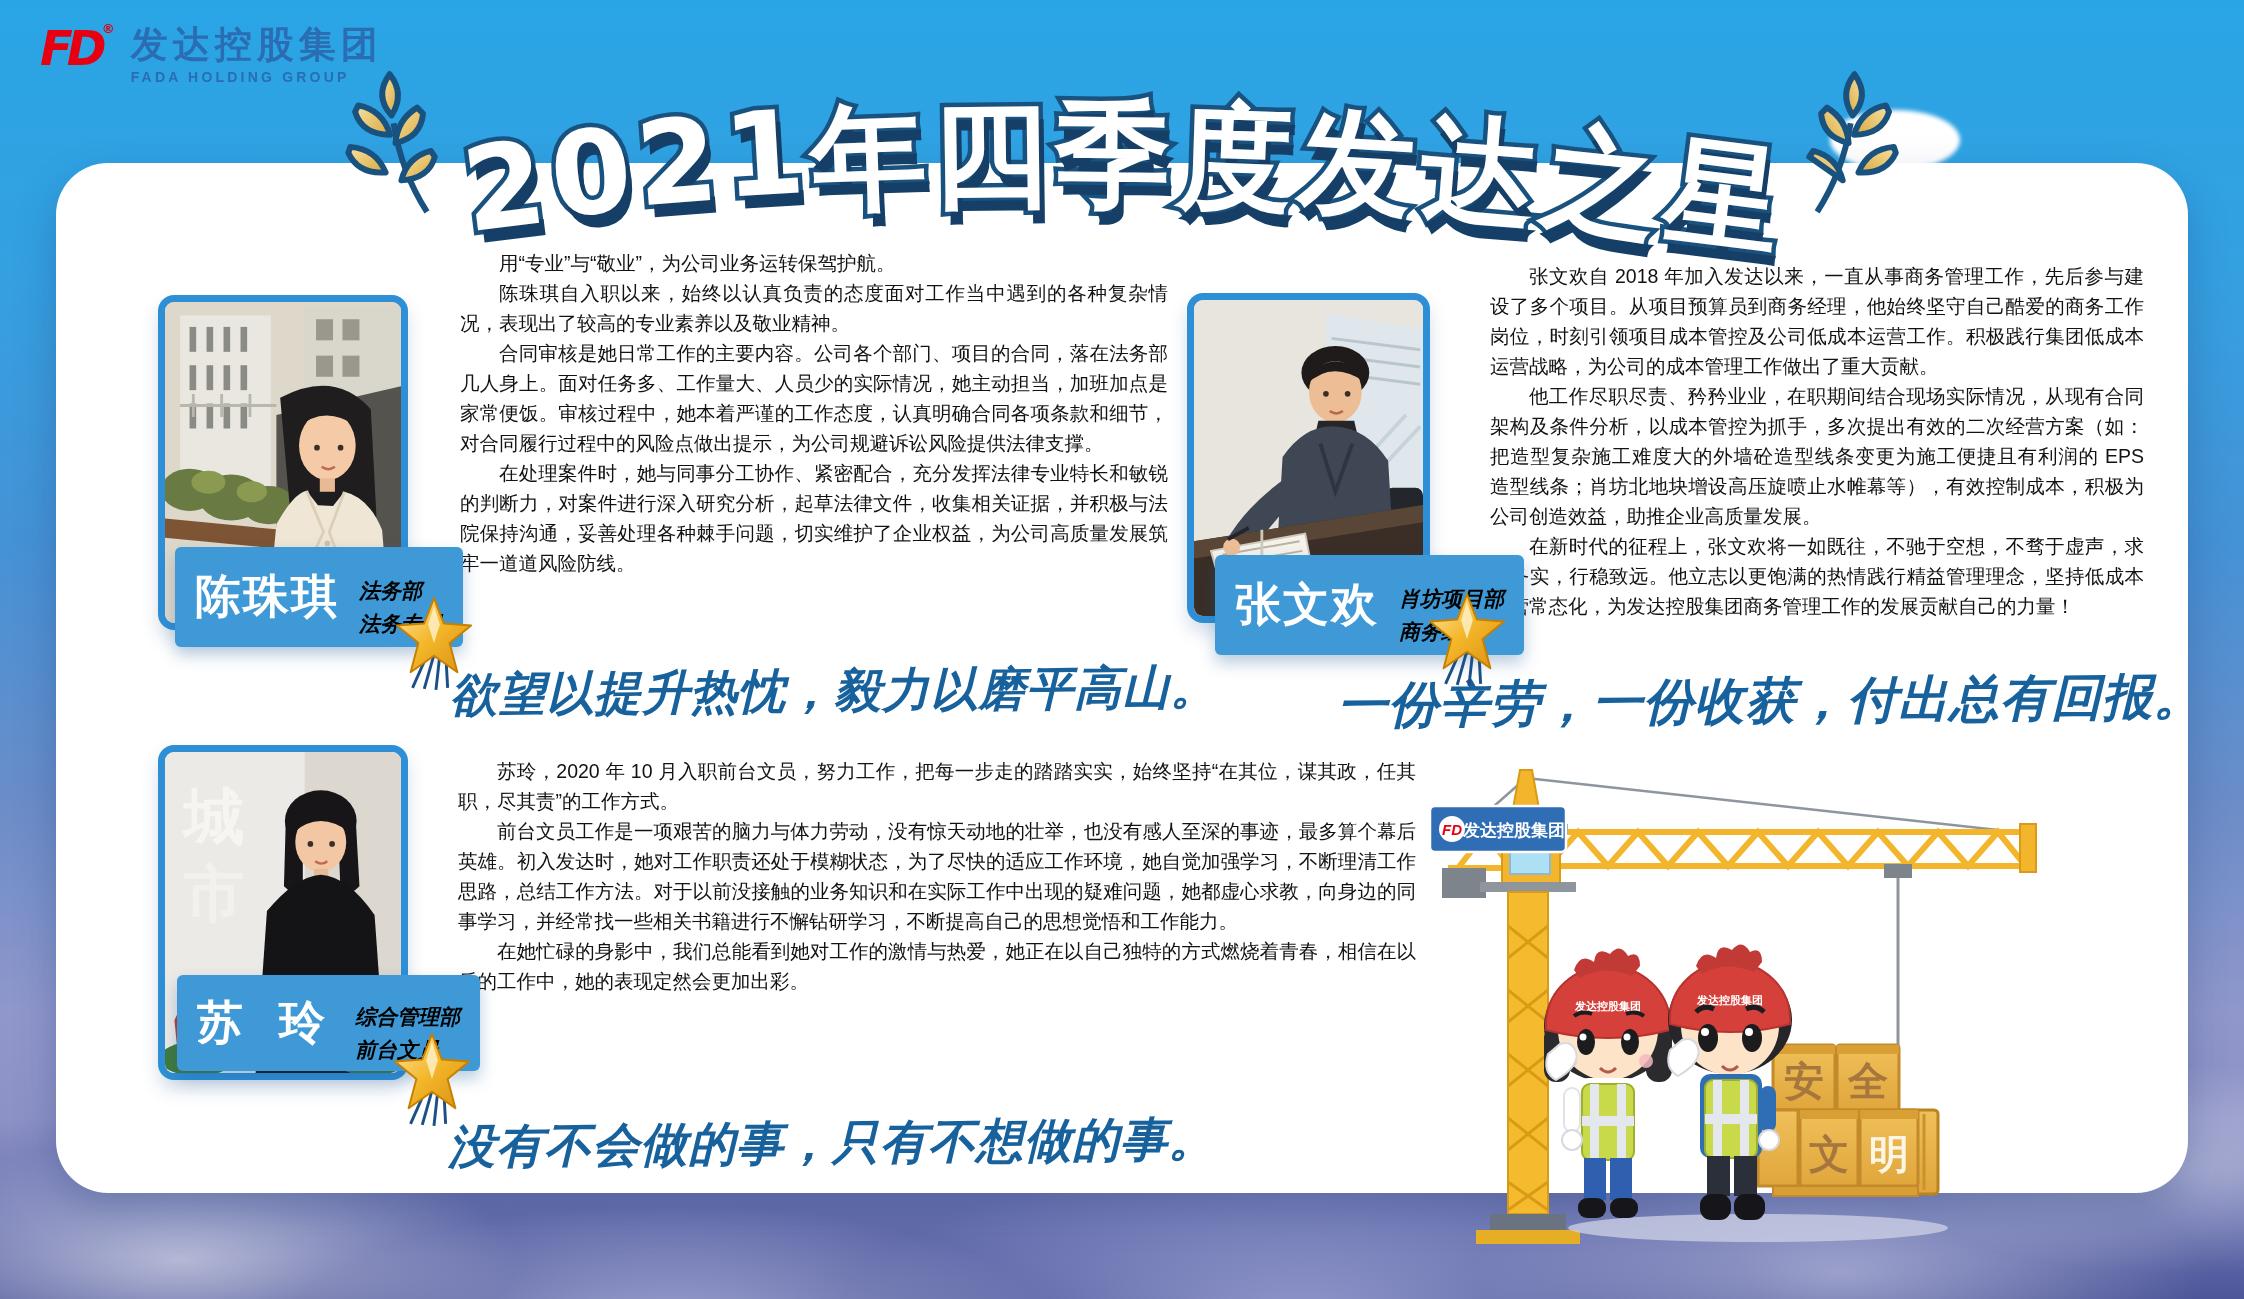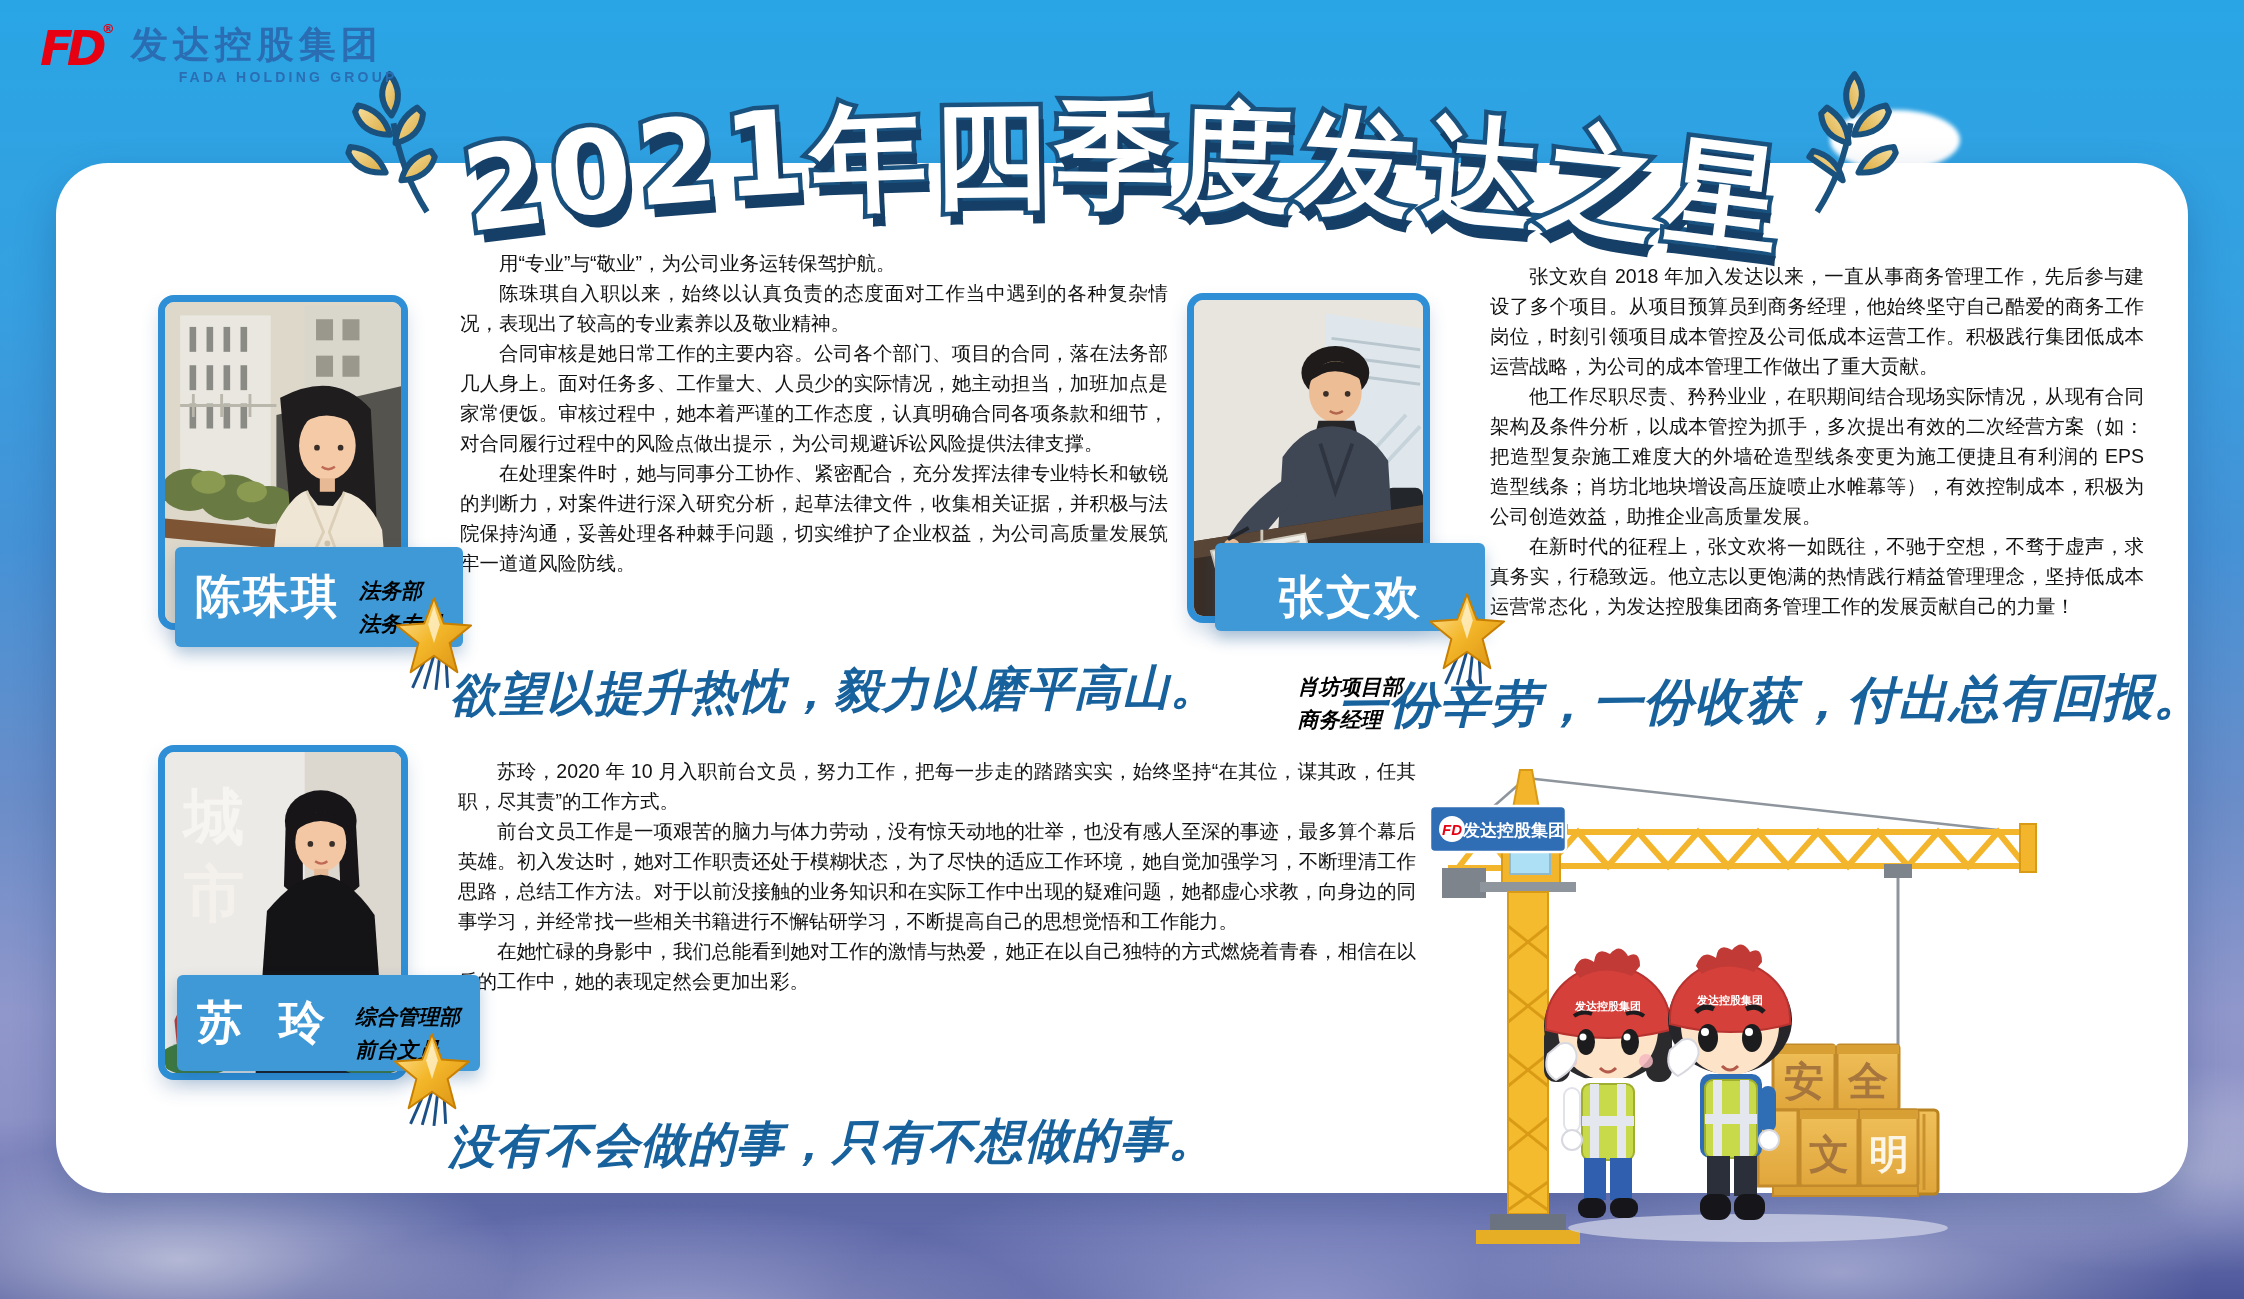--- a/index.html
+++ b/index.html
@@ -20,21 +20,21 @@
       radial-gradient(420px 150px at 97% 90%, rgba(255,255,255,.35), transparent 70%);
   }
   .cloud-puff { position:absolute; background:#fff; border-radius:50%; filter:blur(2px); }
 
   
   .logo { position:absolute; left:40px; top:24px; display:flex; align-items:flex-start; gap:16px; z-index:8; }
   .logo-mark { font-family:"DejaVu Sans", sans-serif; font-style:italic; font-weight:bold; font-size:48px; color:#e60012; line-height:1; letter-spacing:-6px; position:relative; padding-right:14px; }
   .logo-mark sup { font-size:13px; letter-spacing:0; position:absolute; top:-2px; right:0; }
   .logo-txt { display:flex; flex-direction:column; }
   .logo-cn { font-size:37px; font-weight:bold; color:#2a6db3; letter-spacing:5px; line-height:1.15; }
-  .logo-en { font-size:14px; font-weight:bold; color:#2a6db3; letter-spacing:3.2px; margin-top:2px;margin-left:48px; }
+  .logo-en { font-size:14px; font-weight:bold; color:#2a6db3; letter-spacing:3.2px; margin-top:2px; }
 
   
   .title-wrap { position:absolute; left:50%; top:52px; transform:translateX(-50%); display:flex; align-items:center; gap:10px; z-index:6; }
   .title-text { display:flex; align-items:flex-start; padding-top:26px; }
   .t-char {
     display:inline-block; font-family:"DejaVu Sans","Liberation Sans",sans-serif;
     font-size:116px; font-weight:800; color:#ffffff; letter-spacing:0;
     -webkit-text-stroke:9px #1a527f; paint-order:stroke;
     text-shadow:5px 13px 0 #153f66; margin:0 3px;
   }
@@ -249,21 +249,21 @@
           <g stroke="#b9b2a4" stroke-width="2">
               <line x1="30" y1="266" x2="112" y2="252"></line>
               <line x1="33" y1="276" x2="115" y2="262"></line>
               <line x1="36" y1="286" x2="118" y2="272"></line>
             </g>
           <line x1="72" y1="240" x2="72" y2="298" stroke="#cfc9bb" stroke-width="3"></line>
           <circle cx="40" cy="258" r="9" fill="#edbe96"></circle>
           <line x1="36" y1="250" x2="58" y2="238" stroke="#22262c" stroke-width="4"></line>
         </svg>
       </div>
-      <div class="badge" style="left:1159px;top:380px;min-width:270px;height:88px;flex-direction:column;">
+      <div class="badge" style="left:1159px;top:392px;min-width:270px;height:100px;">
         <span class="name">张文欢</span>
         <span class="meta">
           <span>肖坊项目部</span><br>
           <span>商务经理</span>
         </span>
       </div>
       <svg class="star" style="left:1372px;top:428px;" viewBox="0 0 80 96">
         <g stroke="#1b4f86" stroke-width="3">
             <line x1="34" y1="58" x2="18" y2="94"></line>
             <line x1="40" y1="60" x2="30" y2="95"></line>

